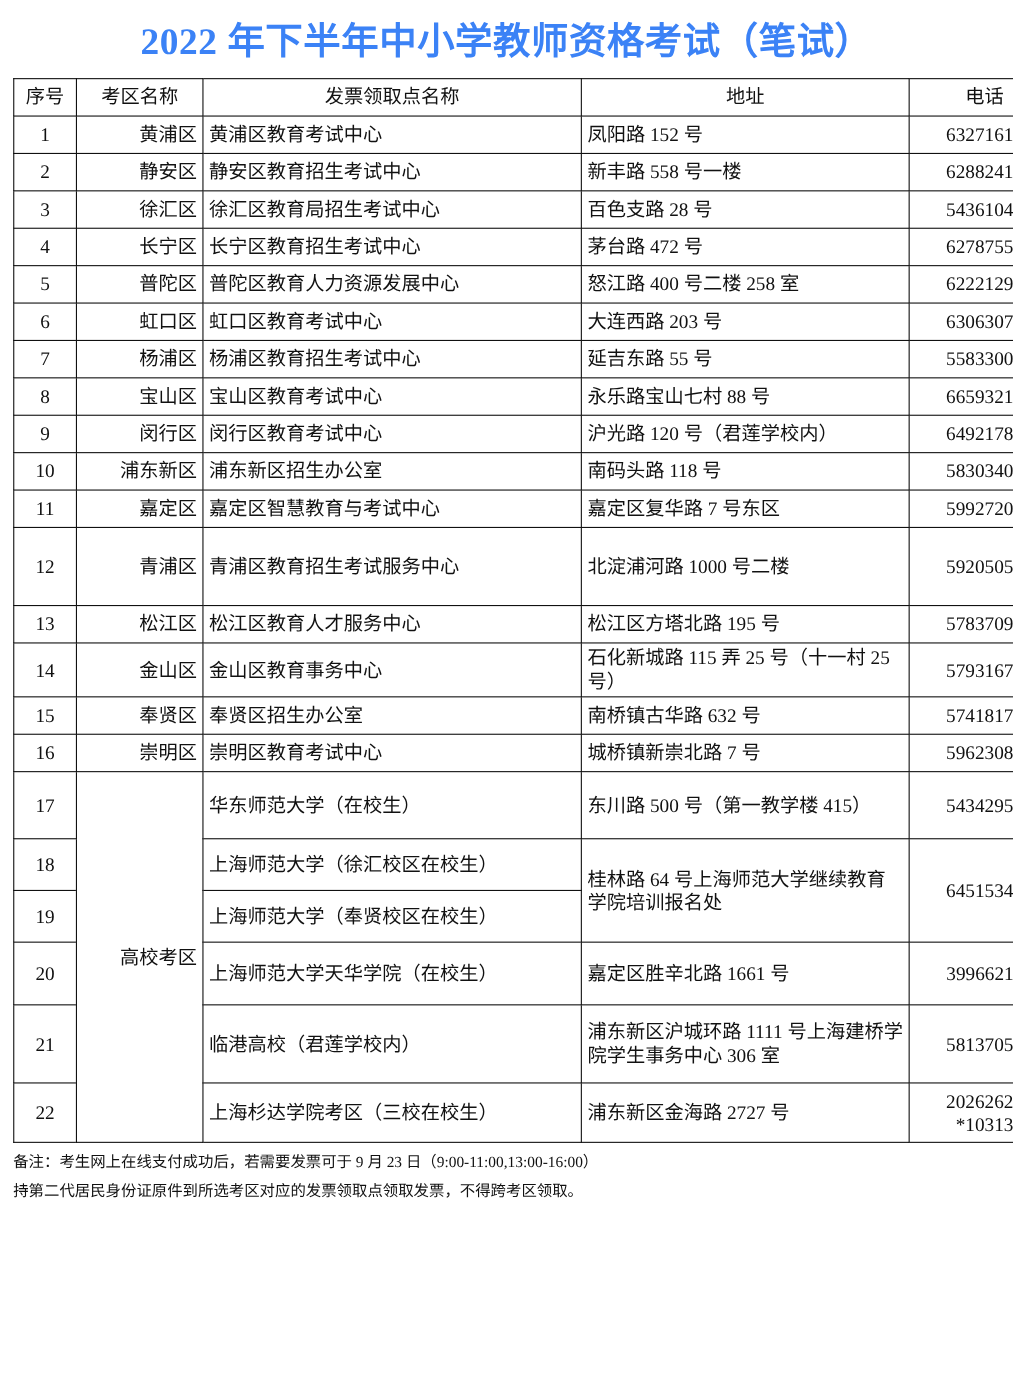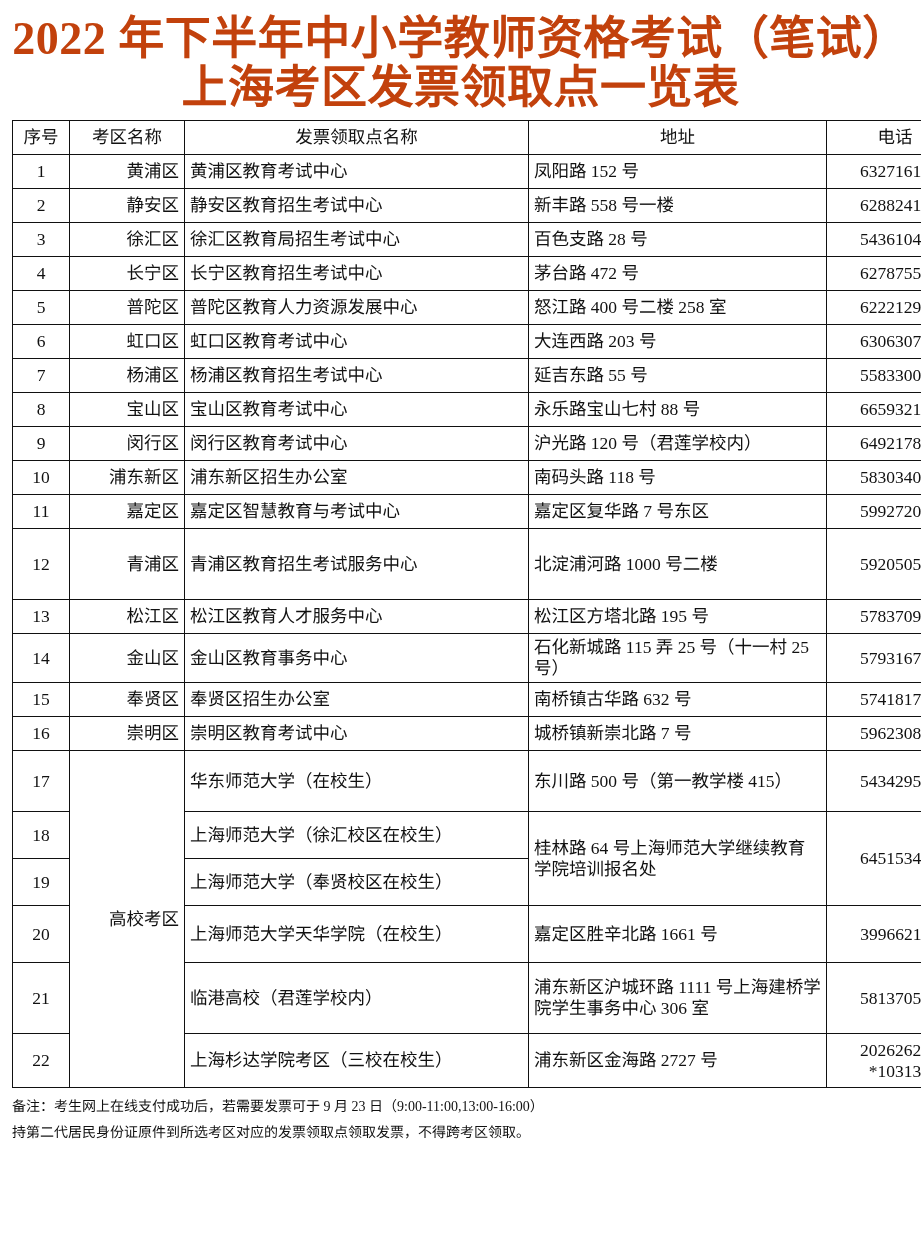--- a/index.html
+++ b/index.html
@@ -24,25 +24,25 @@
   }
 
   
   .title-block {
     text-align: center;
     padding-top: 14px;
   }
   .title-line {
     font-family: "Liberation Serif", "DejaVu Serif", serif;
     font-weight: bold;
-    font-size: 46px;
+    font-size: 34px;
     line-height: 49px;
     letter-spacing: 0.5px;
     white-space: nowrap;
-    color: #c2410c;
+    color: #3b82f6;
   }
 
   
   .table-wrap {
     margin: 8px 12px 0 12px;
     width: 896px;
   }
   table.sheet {
     border-collapse: collapse;
     width: 896px;
@@ -105,21 +105,20 @@
   }
   .note-line { white-space: nowrap; }
 </style>
 </head>
 <body>
 
 <div id="page">
 
   <div class="title-block">
     <div class="title-line">2022 年下半年中小学教师资格考试（笔试）</div>
-    <div class="title-line">上海考区发票领取点一览表</div>
   </div>
 
   <div class="table-wrap">
     <table class="sheet">
       <thead>
         <tr>
           <th class="hdr c-no">序号</th>
           <th class="hdr c-dist">考区名称</th>
           <th class="hdr c-name">发票领取点名称</th>
           <th class="hdr c-addr">地址</th>

